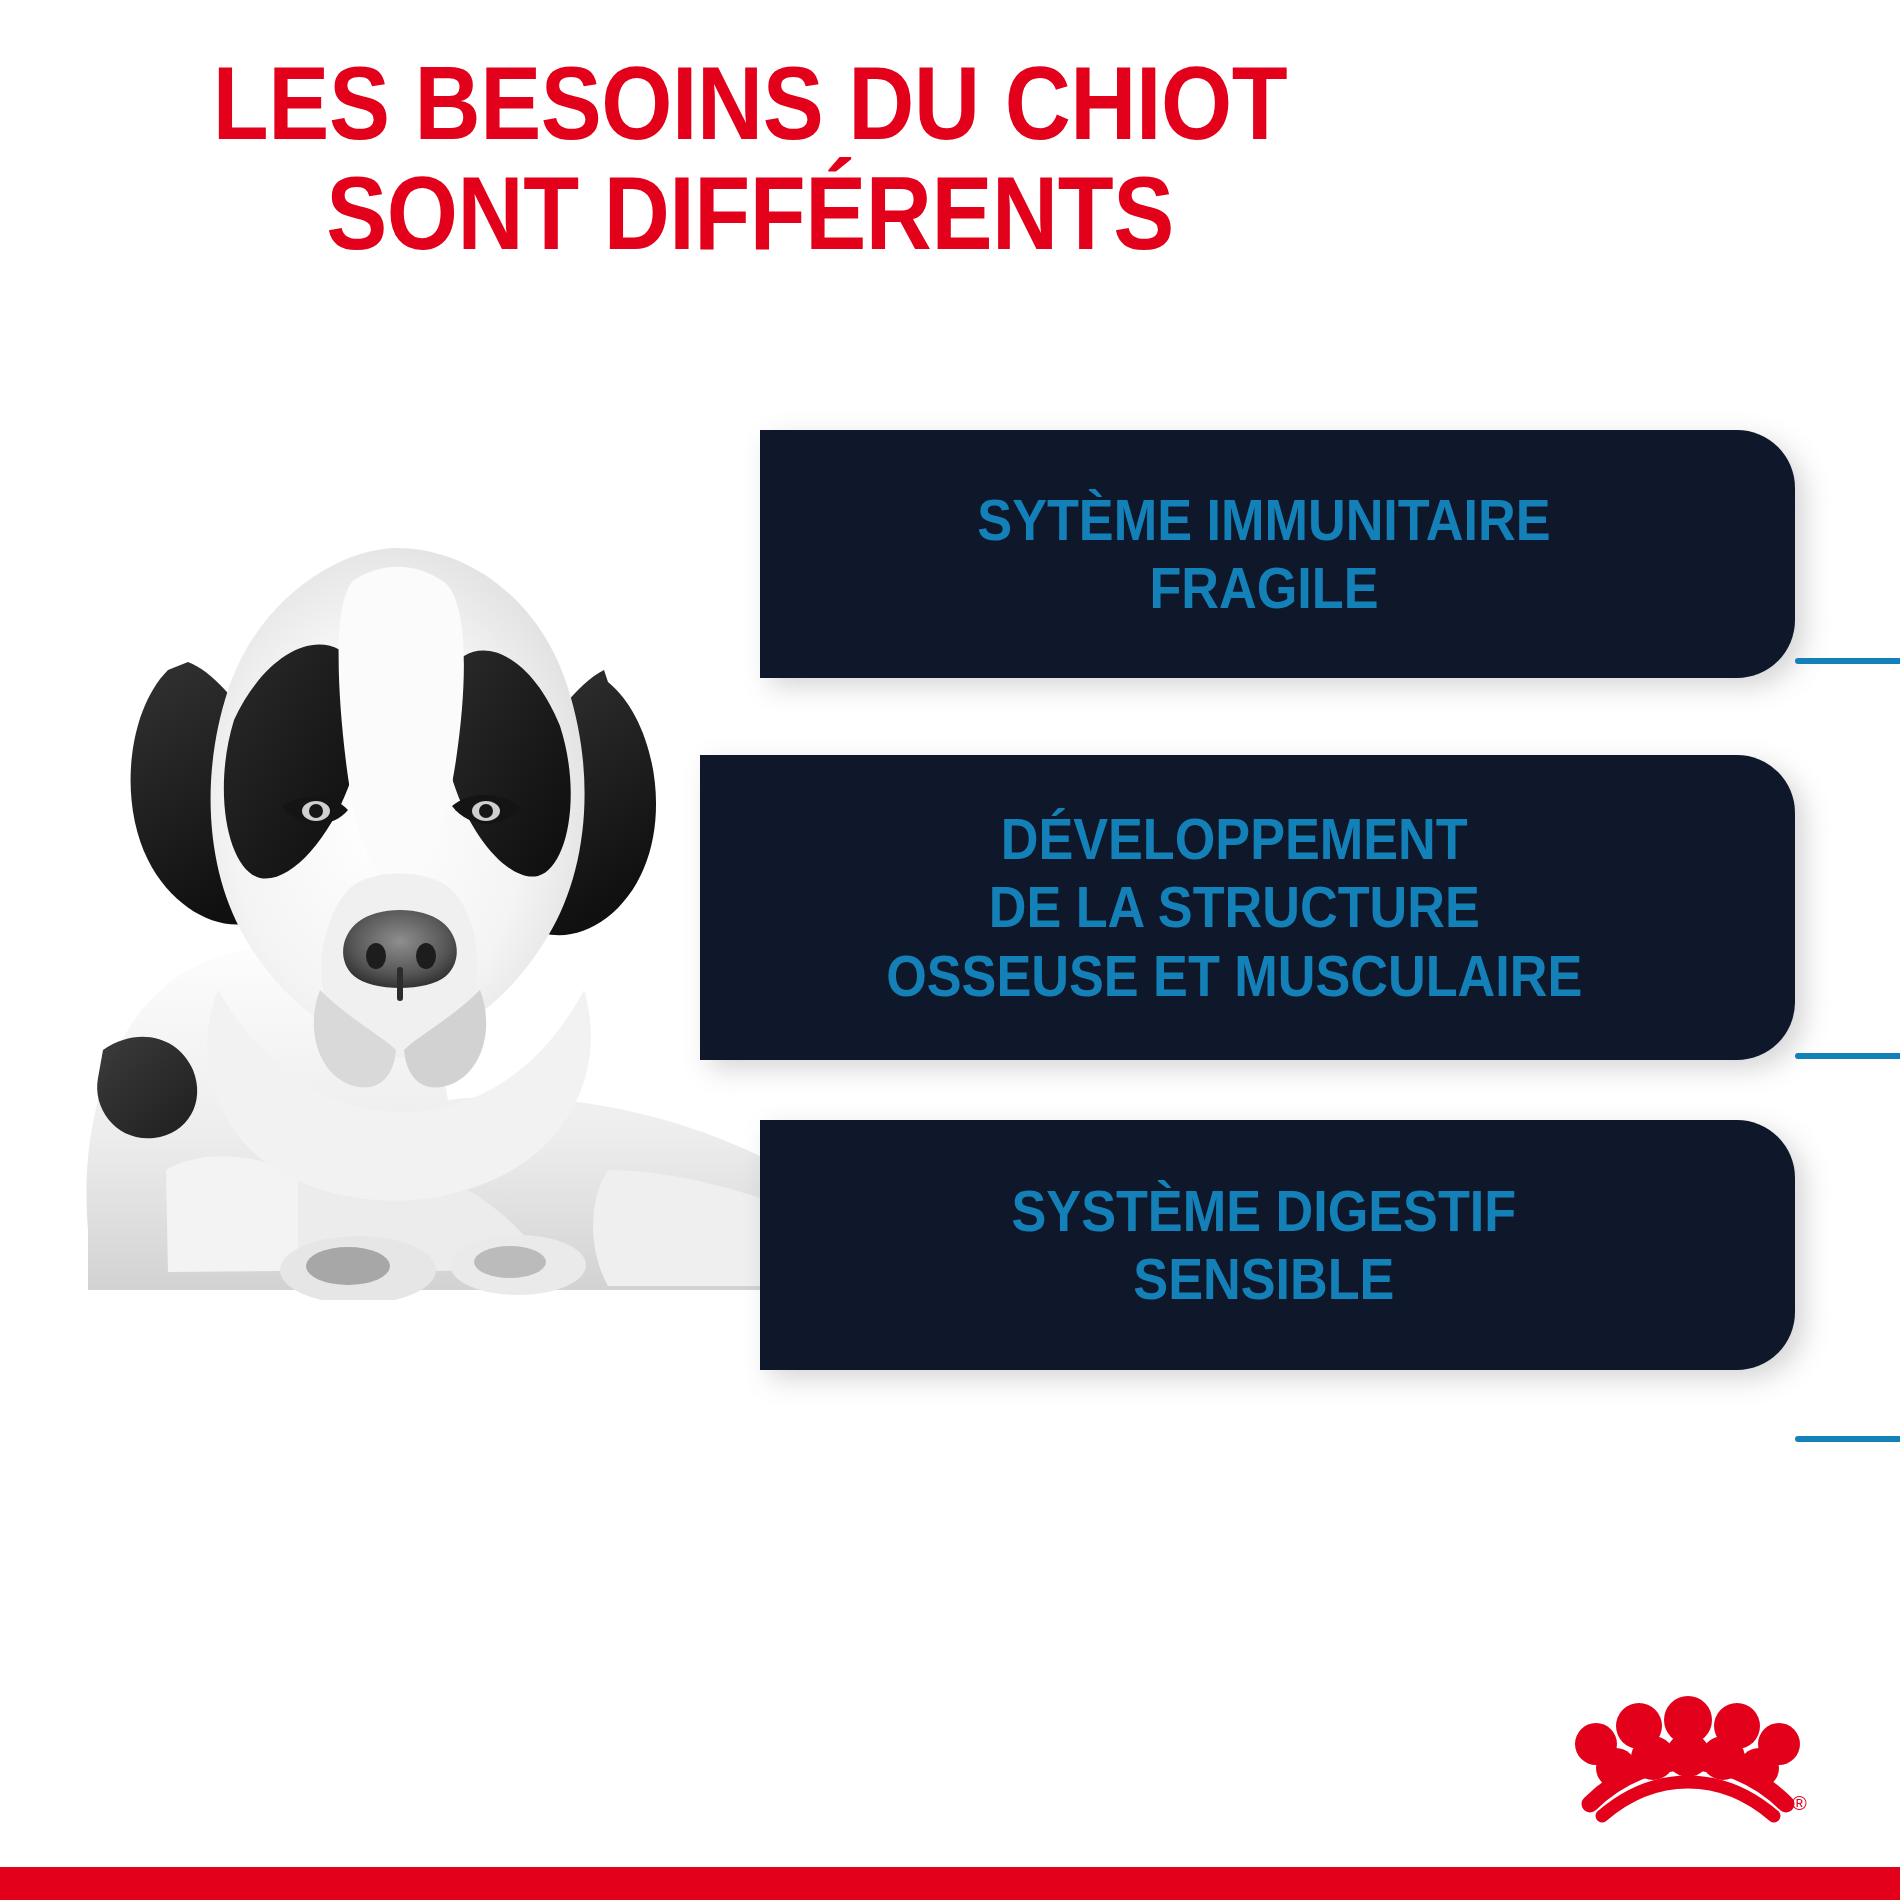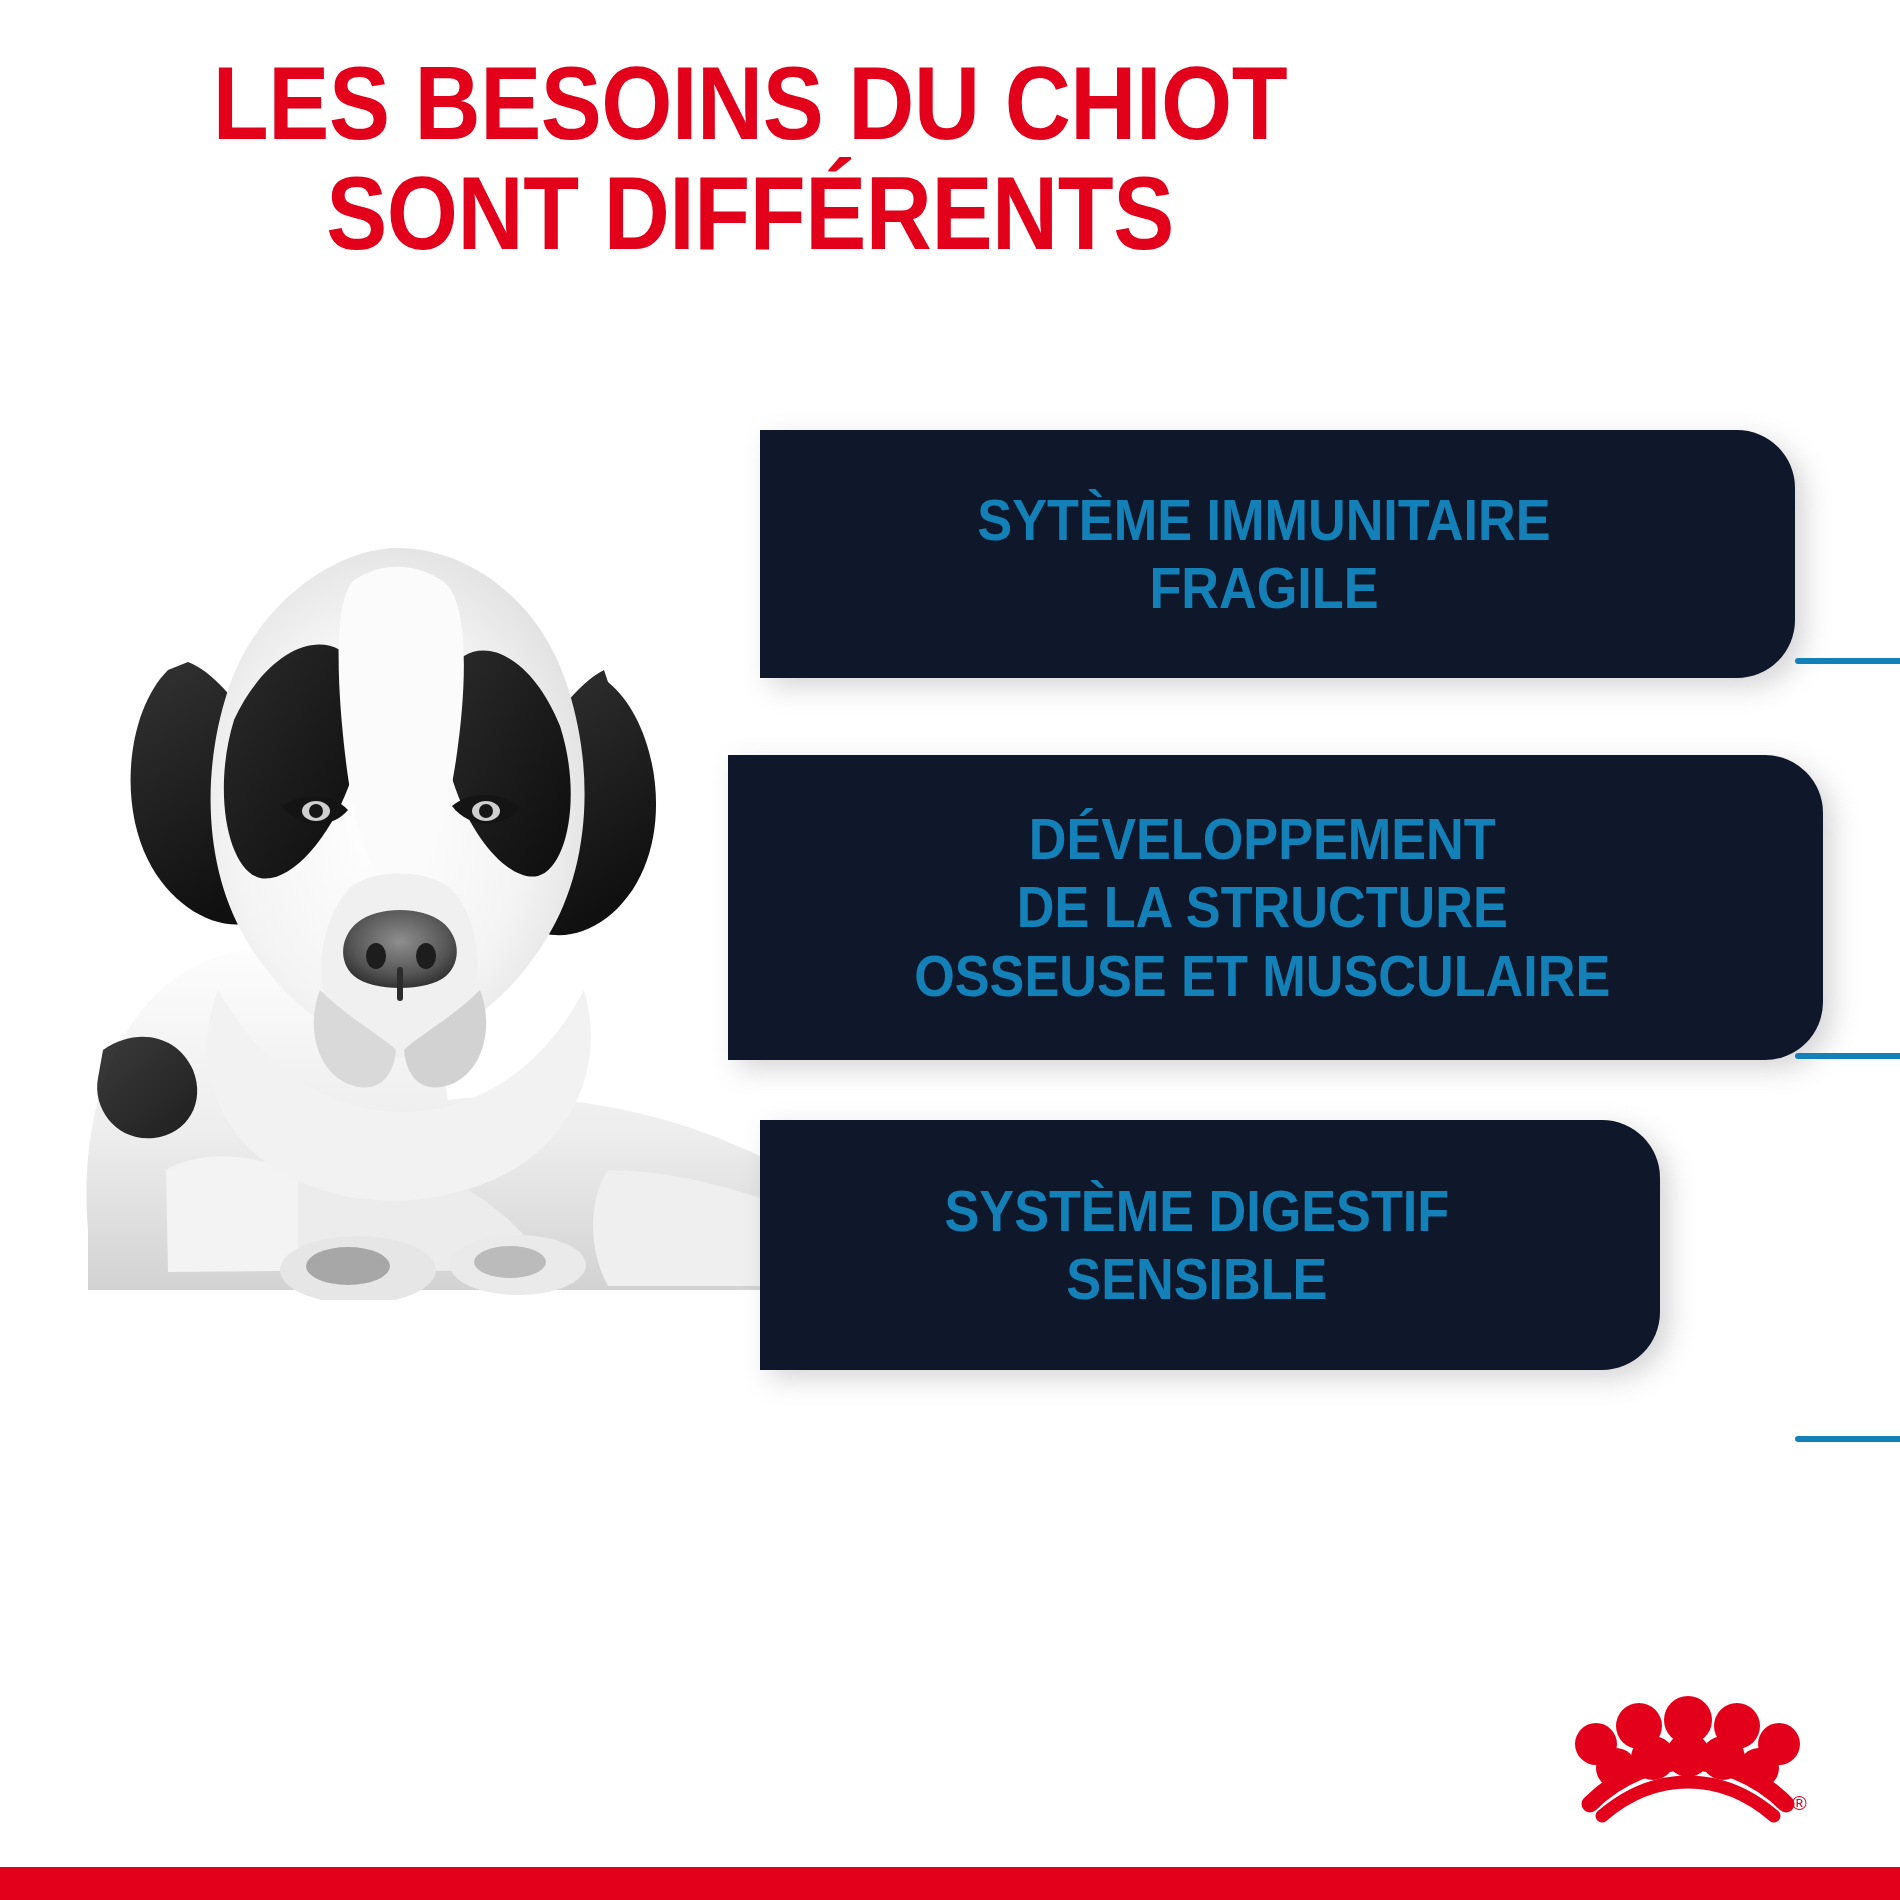--- a/index.html
+++ b/index.html
@@ -74,22 +74,22 @@
     text-align: center;
     transform: scaleX(0.90);
     white-space: pre-line;
     letter-spacing: 0px;
     padding-right: 60px;
     padding-left: 30px;
   }
 
   
   #card-1 { left: 760px; top: 430px;  width: 1035px; height: 248px; }
-  #card-2 { left: 728px; top: 755px;  width: 1095px; height: 305px; }
-  #card-3 { left: 760px; top: 1120px; width: 900px; height: 250px; align-items: center; }
+  #card-2 { left: 700px; top: 755px;  width: 1095px; height: 305px; }
+  #card-3 { left: 760px; top: 1120px; width: 1035px; height: 250px; align-items: center; }
 
   
   .connector {
     position: absolute;
     height: 6px;
     background: #1480b8;
     border-radius: 3px;
   }
   #conn-1 { left: 1795px; top: 658px;  width: 125px; }
   #conn-2 { left: 1795px; top: 1053px; width: 125px; }

